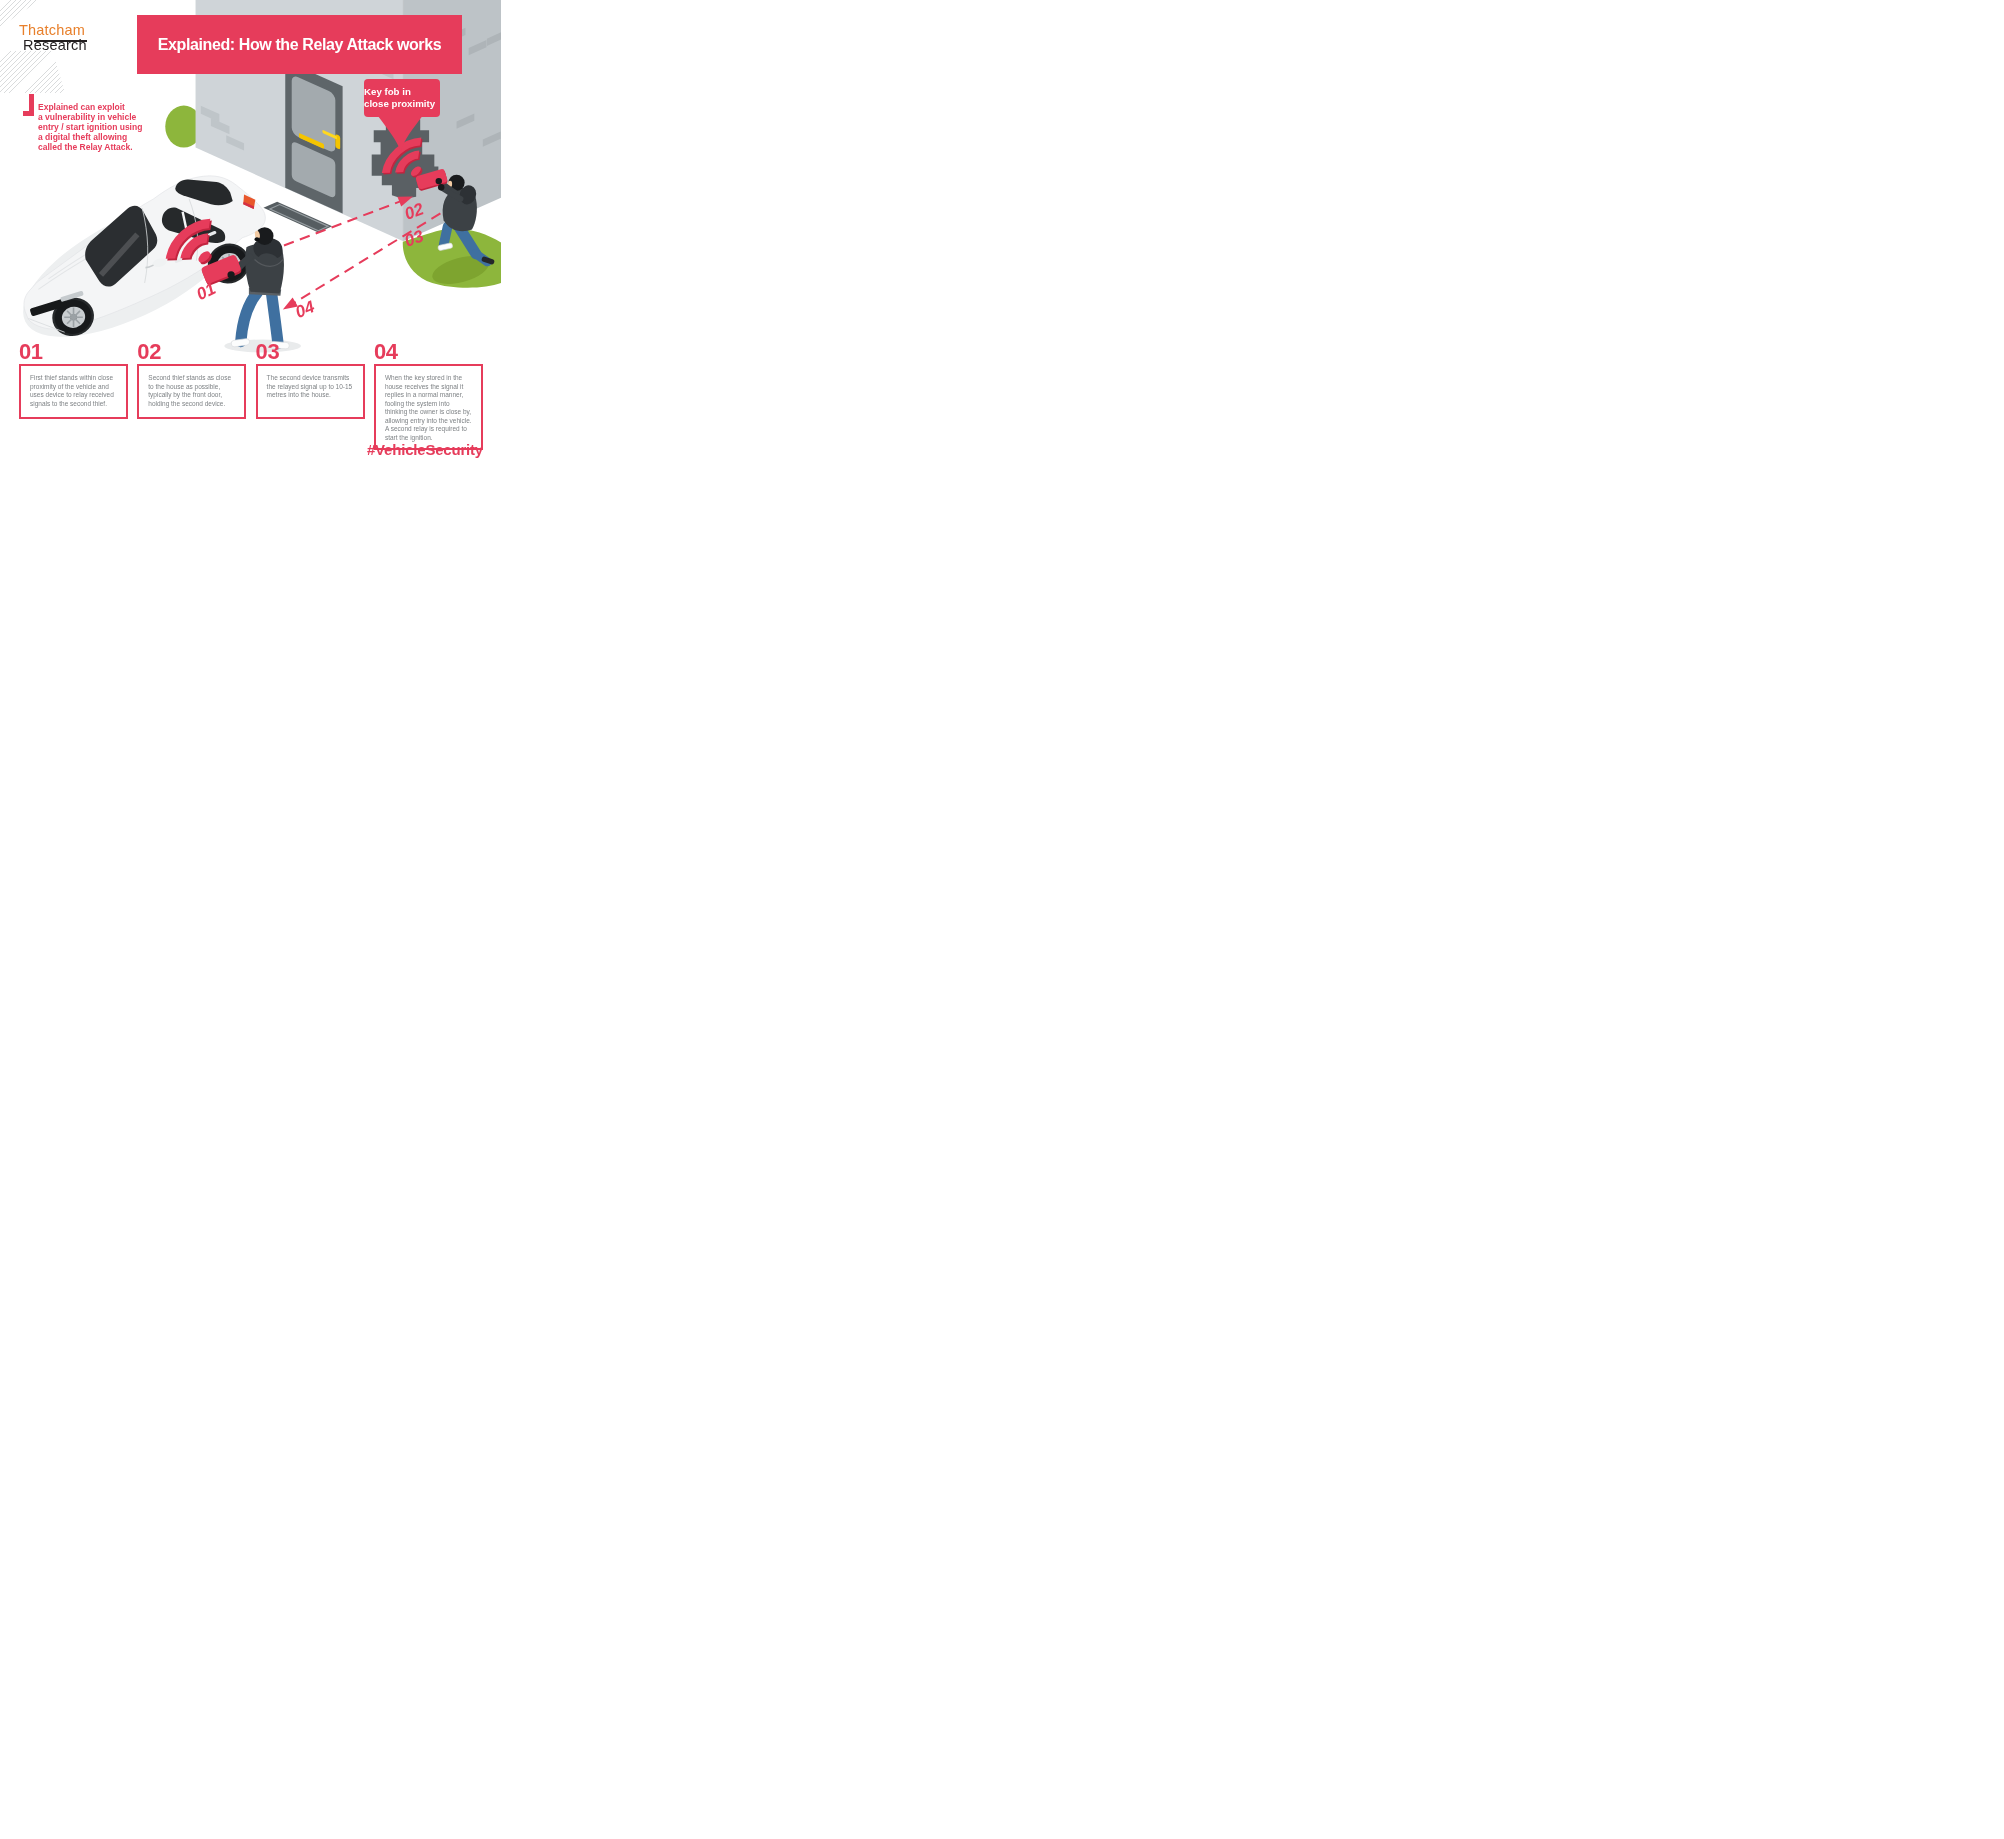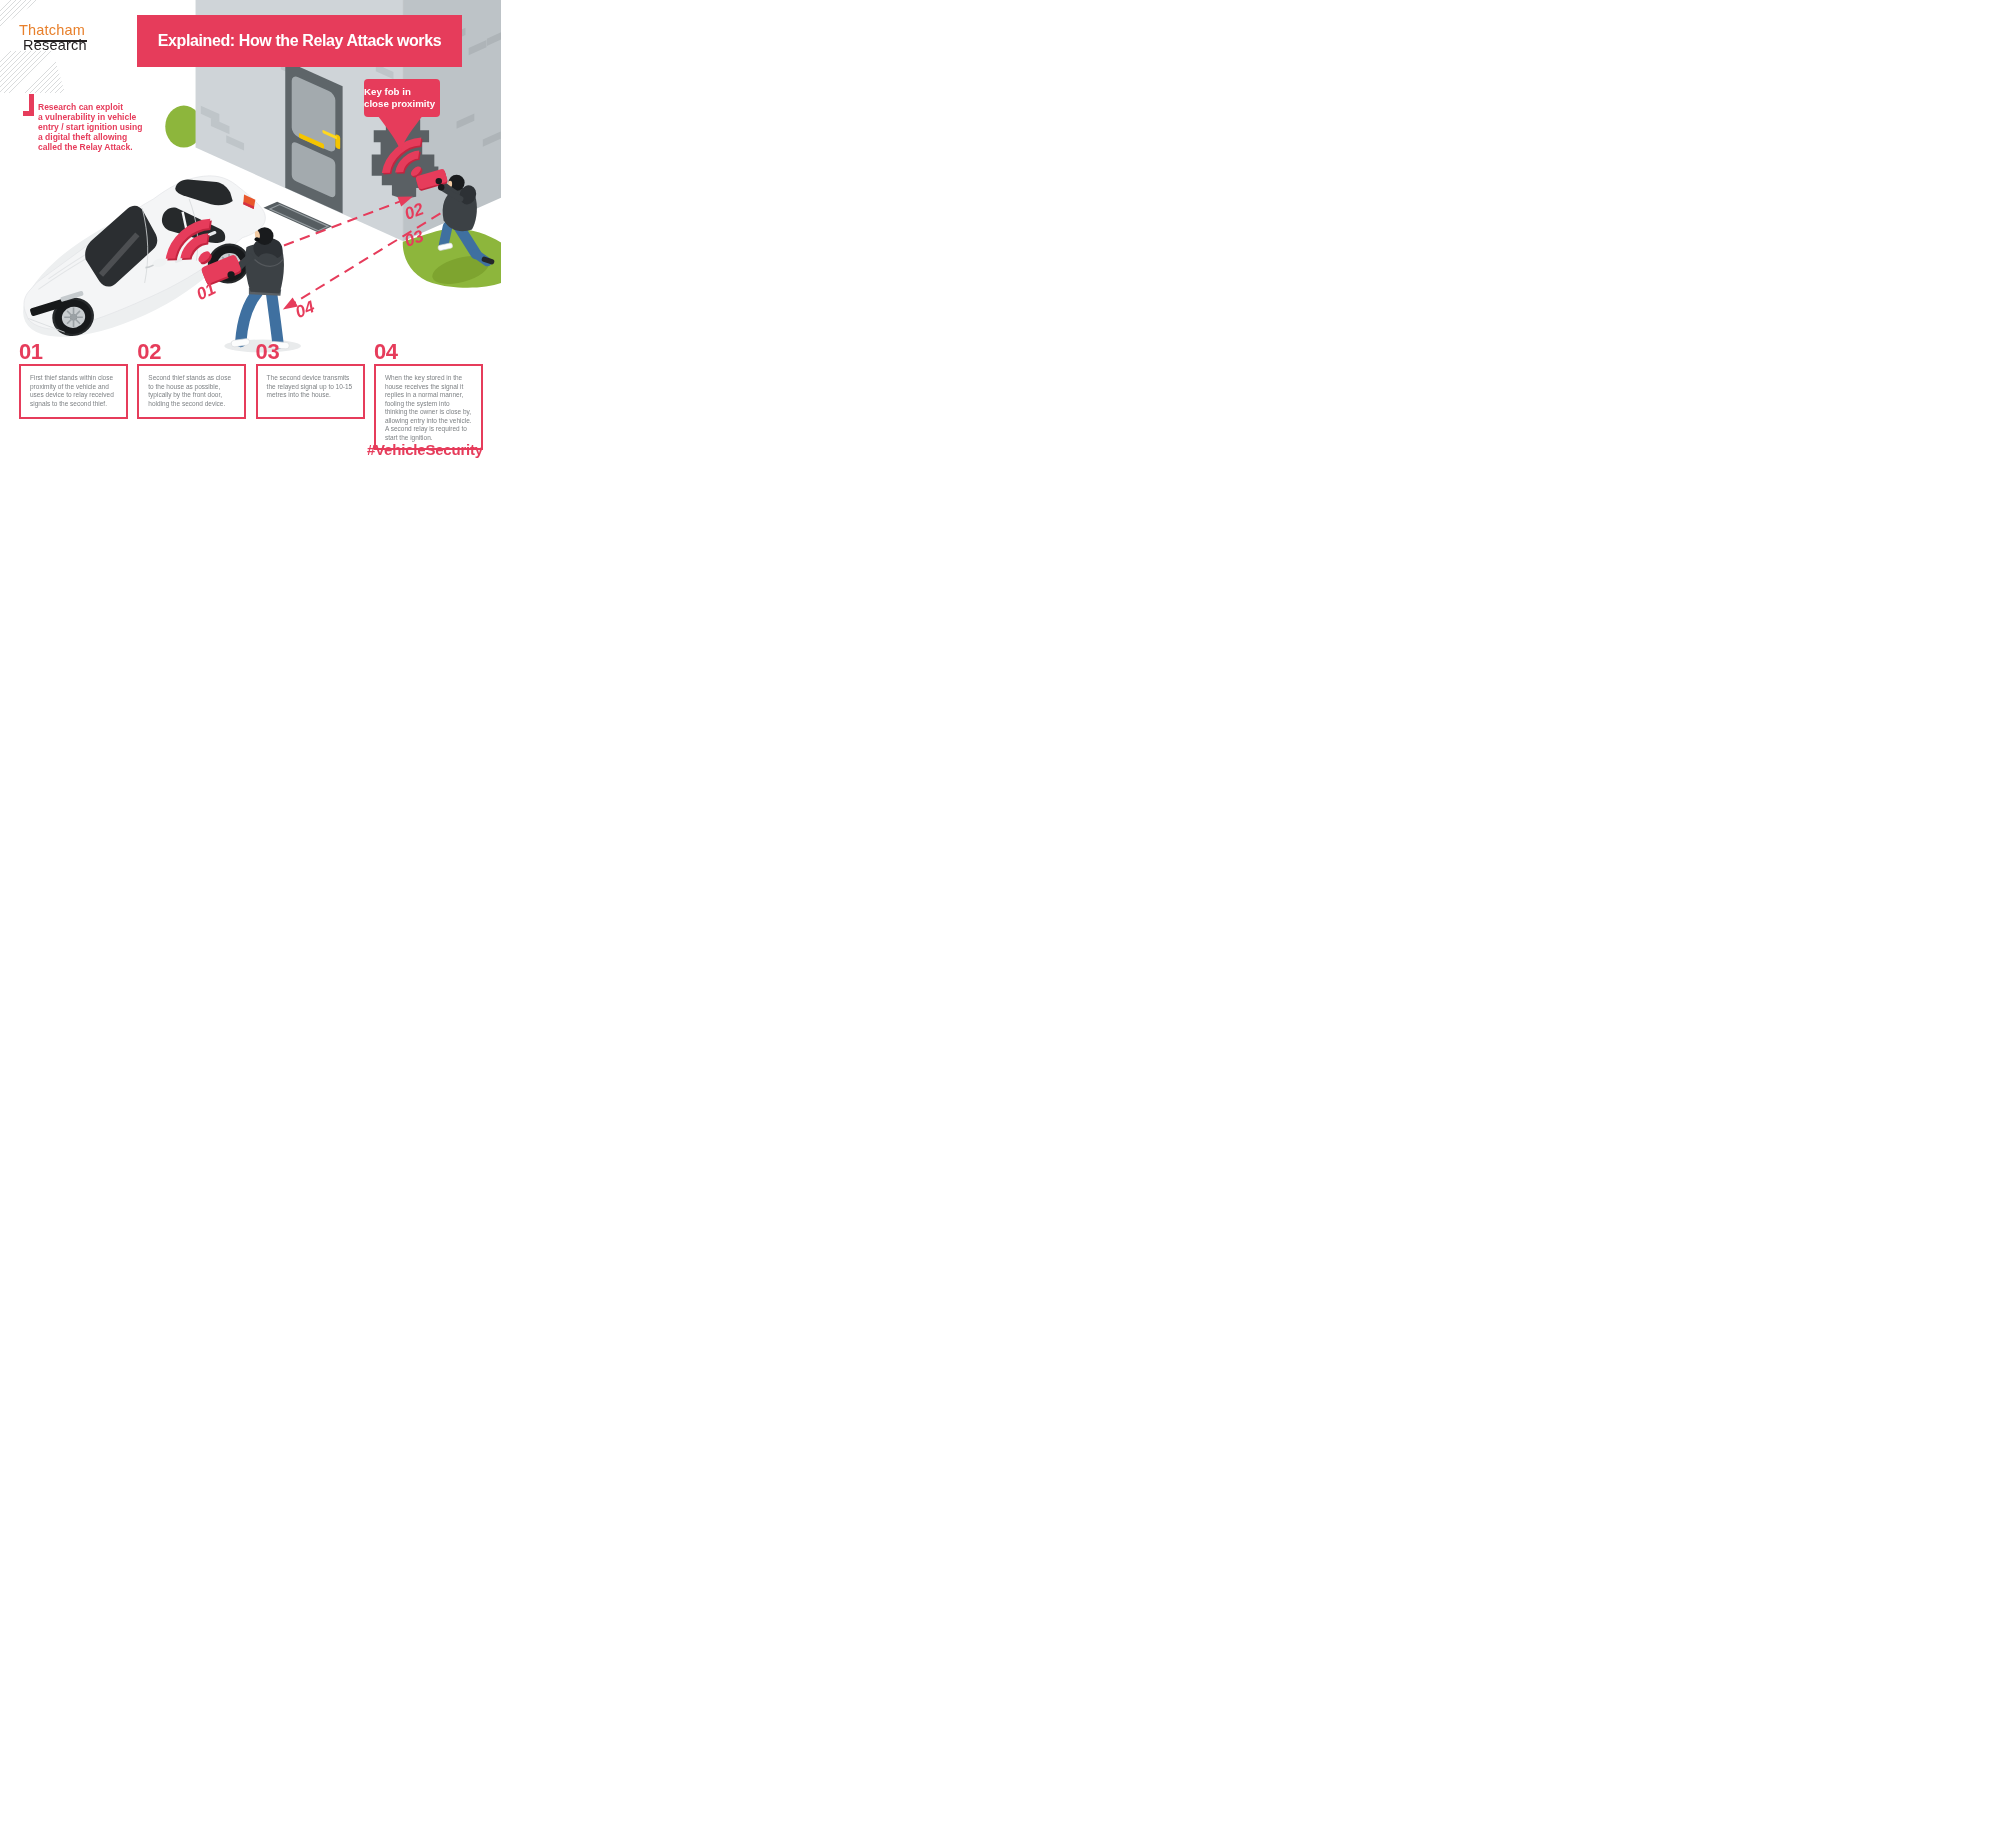--- a/index.html
+++ b/index.html
@@ -9,21 +9,21 @@
          background:repeating-linear-gradient(135deg,#D9DBDC 0 0.6px,transparent 0.6px 3.6px);}
   .hatch-corner{left:0;top:0;width:40px;height:27px;clip-path:polygon(0 0,100% 0,0 100%);}
   .hatch-band{left:0;top:51px;width:65px;height:42px;clip-path:polygon(0 0,81% 0,100% 100%,0 100%);}
   .scene{position:absolute;left:0;top:0;z-index:1;}
   
   .logo{position:absolute;left:19px;top:23px;z-index:3;line-height:15px;font-size:14.5px;letter-spacing:0.2px;}
   .logo-1{color:#E8802C;}
   .logo-2{color:#231F20;margin-left:4px;}
   .logo-rule{position:absolute;left:15px;top:17.4px;width:53px;height:1.6px;background:#231F20;}
   
-  .banner{position:absolute;left:137px;top:15px;width:325px;height:52px;background:#E63C5B;z-index:2;
+  .banner{position:absolute;left:137px;top:15px;width:325px;height:59px;background:#E63C5B;z-index:2;
           display:flex;align-items:center;justify-content:center;}
   .banner h1{margin:0;color:#FFFFFF;font-size:16px;letter-spacing:-0.4px;font-weight:bold;white-space:nowrap;}
   
   .lmark{position:absolute;left:22.6px;top:94px;width:6.5px;height:17.4px;z-index:3;
          border-right:5.3px solid #E63C5B;border-bottom:5.7px solid #E63C5B;}
   .intro{position:absolute;left:38px;top:102px;z-index:3;color:#E63C5B;font-weight:bold;
          font-size:8.5px;line-height:10px;}
   .intro span{display:block;}
   
   .bubble{position:absolute;left:364px;top:79px;width:76px;height:38px;background:#E63C5B;z-index:3;
@@ -230,21 +230,21 @@
     <div class="logo-rule"></div>
     <div class="logo-2">Research</div>
   </div>
 
   <div class="banner">
     <h1>Explained: How the Relay Attack works</h1>
   </div>
 
   <div class="lmark"></div>
   <div class="intro">
-    <span>Research can exploit</span>
+    <span>Explained can exploit</span>
     <span>a vulnerability in vehicle</span>
     <span>entry / start ignition using</span>
     <span>a digital theft allowing</span>
     <span>called the Relay Attack.</span>
   </div>
 
   <div class="bubble">
     <span>Key fob in</span>
     <span>close proximity</span>
   </div>

